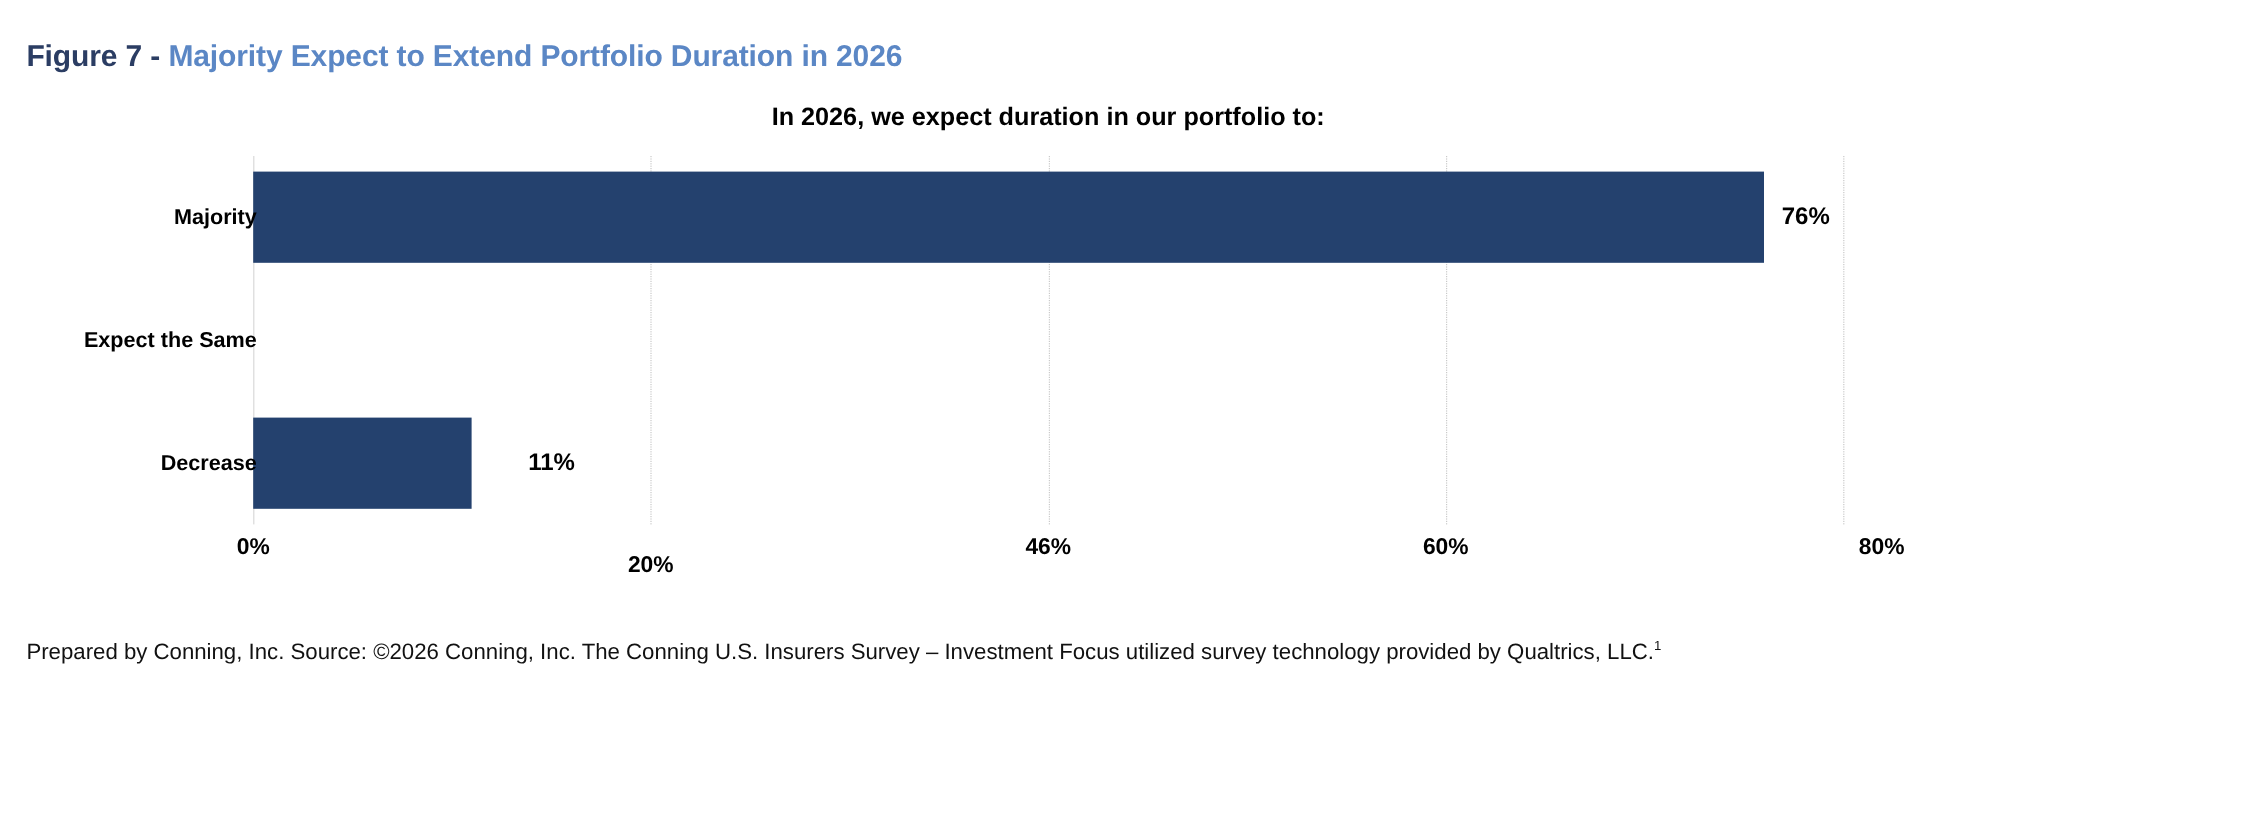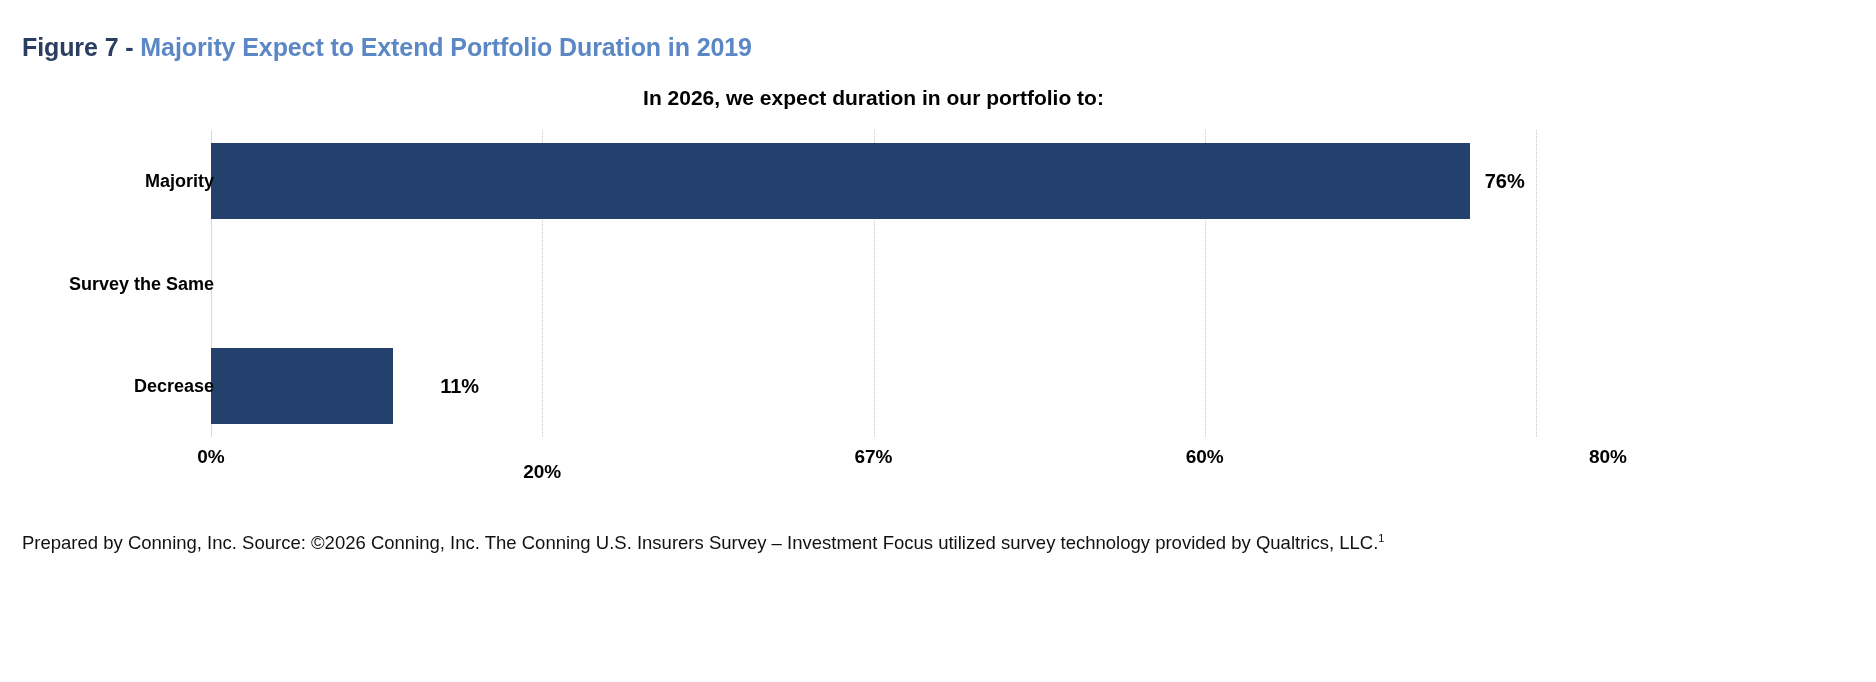--- a/index.html
+++ b/index.html
@@ -146,21 +146,21 @@
   }
   #footnote sup {
     font-size: 11px;
     vertical-align: super;
   }
 </style>
 </head>
 <body>
 
 <div id="figure-heading">
-  <span class="fig-label">Figure 7 - </span><span class="fig-title">Majority Expect to Extend Portfolio Duration in 2019</span>
+  <span class="fig-label">Figure 7 - </span><span class="fig-title">Majority Expect to Extend Portfolio Duration in 2026</span>
 </div>
 
 <div id="chart">
   <div id="chart-title">In 2026, we expect duration in our portfolio to:</div>
 
   <div id="axis-baseline"></div>
 
   <div id="plot-area">
 
   <div class="gridline" style="left: 331.25px;"></div>
@@ -172,26 +172,26 @@
         <div class="bar-value" style="left: 1258.75px;">76%</div>
       </div>
       <div class="bar-row" style="top: 217.833px;">
         <div class="bar" style="width: 182.188px; background: rgb(36, 65, 110);"></div>
         <div class="bar-value" style="left: 182.188px; margin-left: 32px;">11%</div>
       </div>
     </div>
 
   <div id="dynamic-layer">
       <div class="cat-label" style="top: 181.167px;">Majority</div>
-      <div class="cat-label" style="top: 283.5px;">Survey the Same</div>
+      <div class="cat-label" style="top: 283.5px;">Expect the Same</div>
       <div class="cat-label" style="top: 385.833px;">Decrease</div>
       <div class="tick-label" style="left: 211px;">0%</div>
       <div class="tick-label" style="left: 542.25px; margin-top: 15px;">20%</div>
-      <div class="tick-label" style="left: 873.5px;">67%</div>
+      <div class="tick-label" style="left: 873.5px;">46%</div>
       <div class="tick-label" style="left: 1204.75px;">60%</div>
-      <div class="tick-label" style="left: 1608px;">80%</div>
+      <div class="tick-label" style="left: 1568px;">80%</div>
     </div>
 
 </div>
 
 <div id="footnote">
   <span>Prepared by Conning, Inc. Source: ©2026 Conning, Inc. The Conning U.S. Insurers Survey – Investment Focus utilized survey technology provided by Qualtrics, LLC.</span><sup>1</sup>
 </div>
 
 </body></html>

